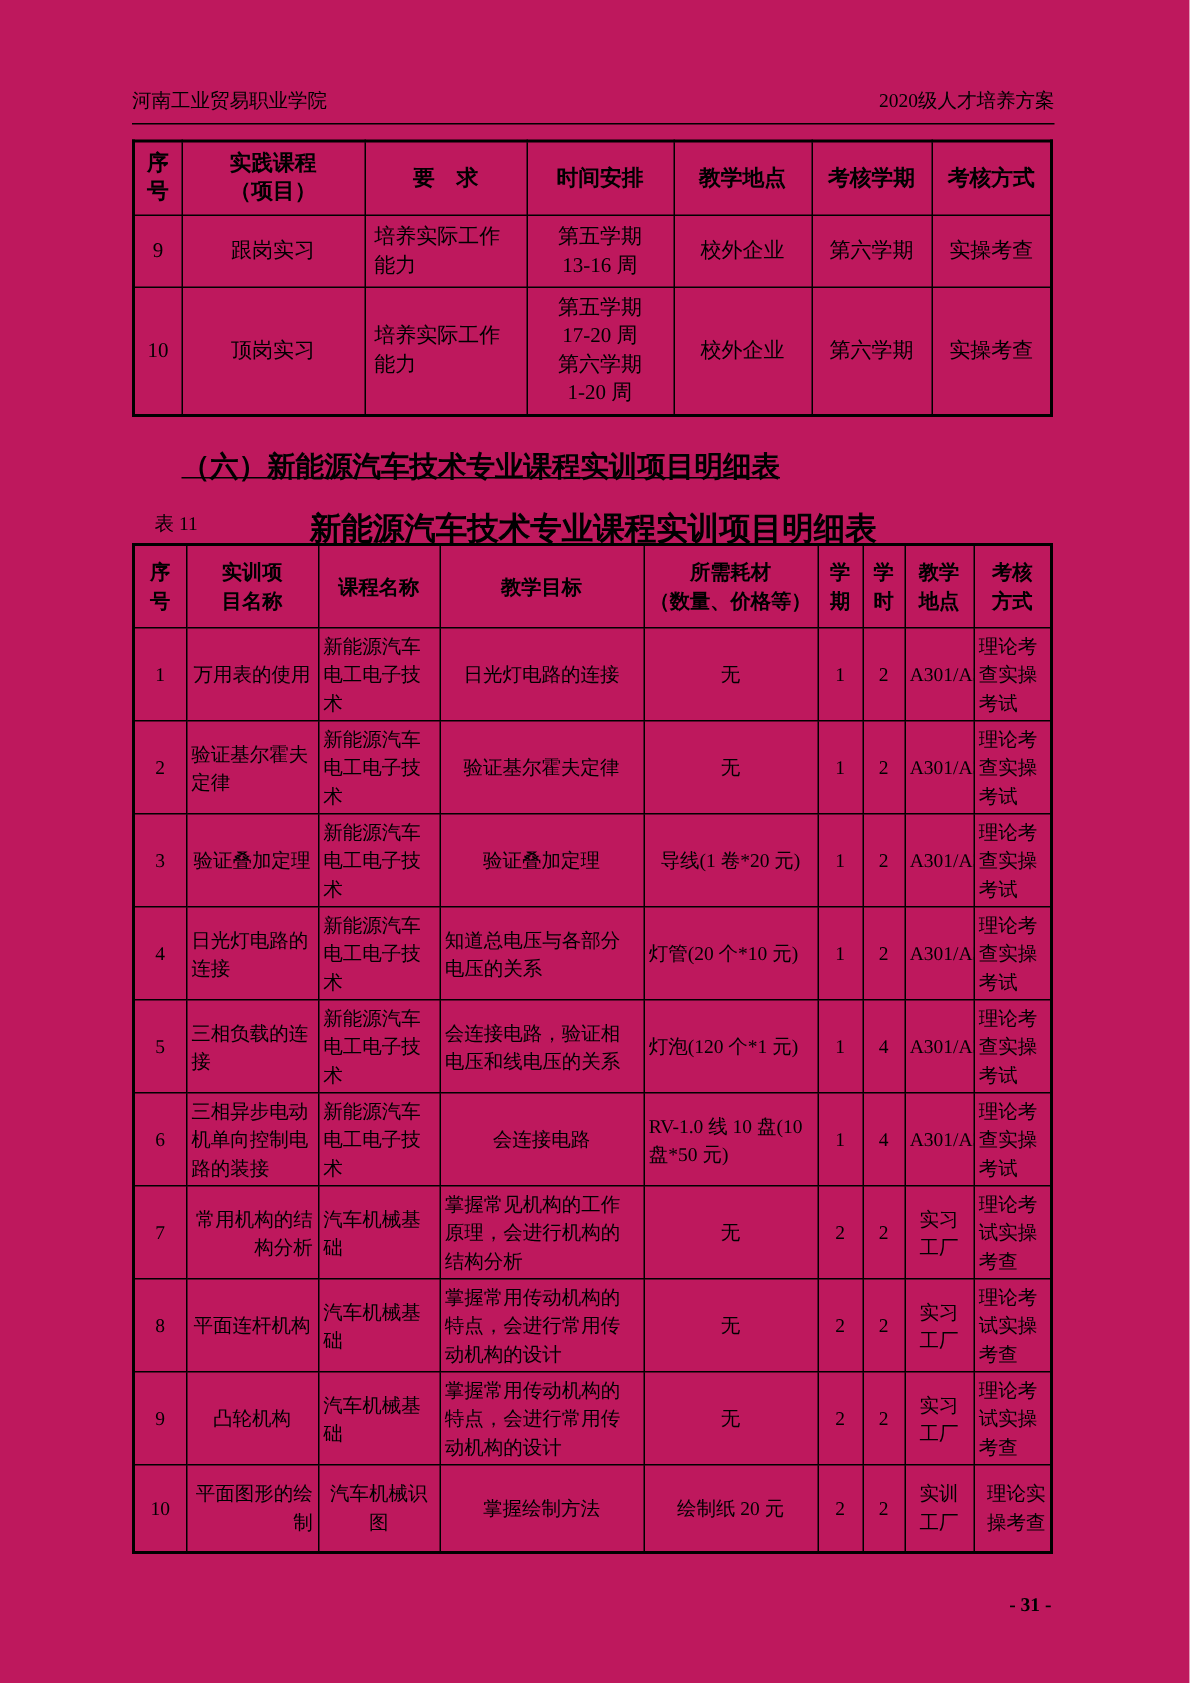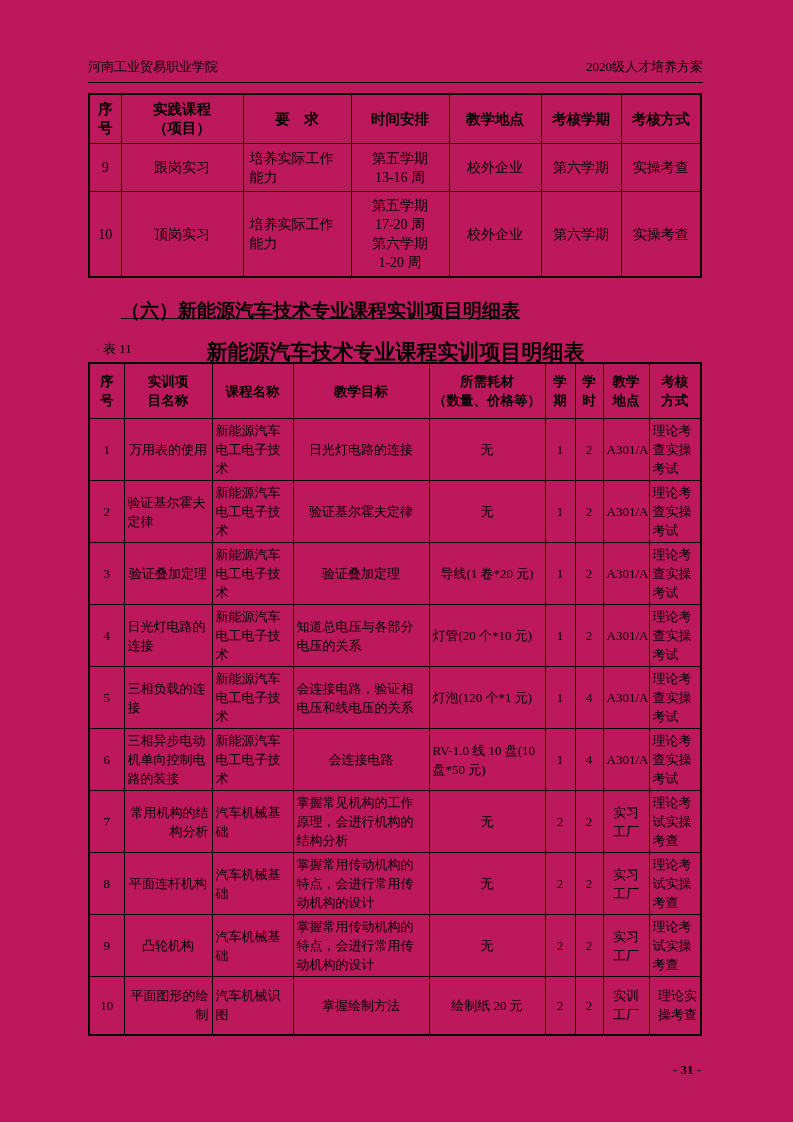--- a/index.html
+++ b/index.html
@@ -232,21 +232,21 @@
             <td>无</td>
             <td>2</td>
             <td>2</td>
             <td>实习
 工厂</td>
             <td style="text-align: left;">理论考试实操考查</td>
           </tr>
           <tr>
             <td>10</td>
             <td style="text-align: right; font-family: Liberation Serif, serif;">平面图形的绘制</td>
-            <td style="text-align: left;">汽车机械识图</td>
+            <td style="text-align: center;">汽车机械识图</td>
             <td>掌握绘制方法</td>
             <td>绘制纸 20 元</td>
             <td>2</td>
             <td>2</td>
             <td>实训
 工厂</td>
             <td style="text-align: right;">理论实操考查</td>
           </tr>
         </tbody>
     </table>

